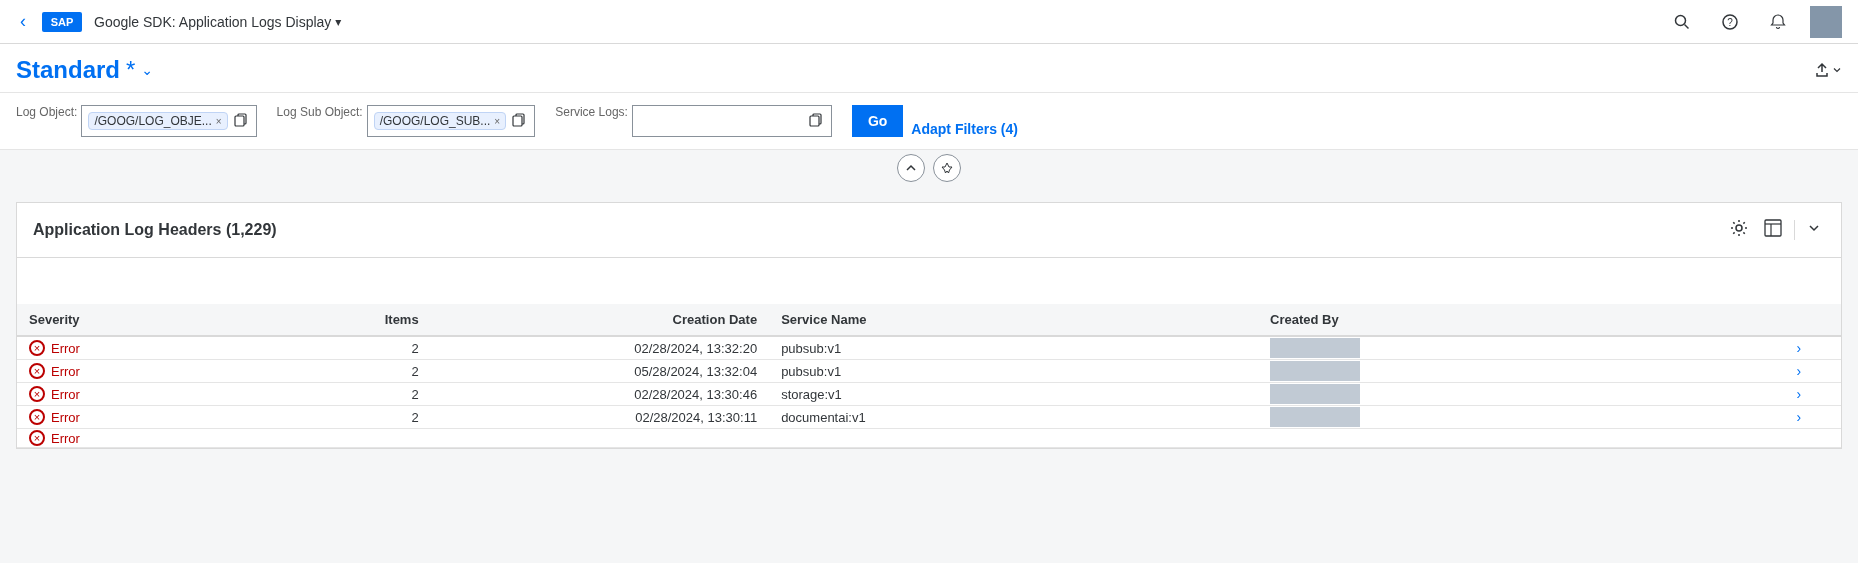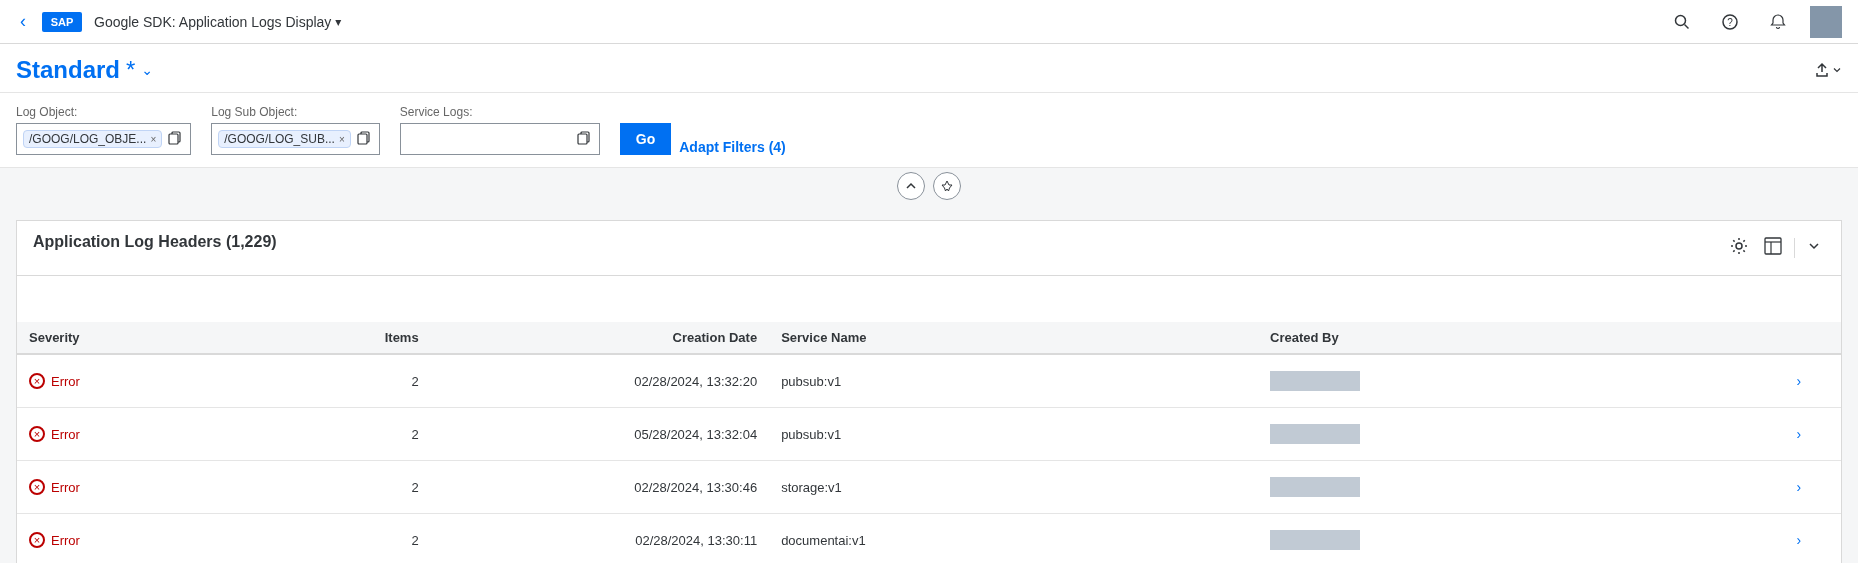--- a/index.html
+++ b/index.html
@@ -123,21 +123,21 @@
       background: #fff;
       padding: 12px 16px;
       display: flex;
       align-items: flex-end;
       gap: 20px;
       flex-wrap: wrap;
       border-bottom: 1px solid #e5e5e5;
     }
     .filter-field {
       display: flex;
-      flex-direction: column;
+      flex-direction: row;
       gap: 4px;
     }
     .filter-label {
       font-size: 12px;
       color: #666;
     }
     .filter-label .required-star {
       color: #e00;
     }
     .filter-input-wrap {
@@ -230,21 +230,21 @@
       padding: 16px;
     }
 
     
     .table-section {
       background: #fff;
       border: 1px solid #d9d9d9;
     }
     .table-header-bar {
       display: flex;
-      align-items: flex-start;
+      align-items: center;
       justify-content: space-between;
       padding: 12px 16px;
       border-bottom: 1px solid #d9d9d9;
     }
     .table-title {
       font-size: 16px;
       font-weight: bold;
       color: #32363a;
     }
     .table-toolbar-right {
@@ -279,21 +279,21 @@
       font-weight: 600;
       color: #32363a;
       border-bottom: 2px solid #d9d9d9;
       background: #f5f6f7;
       white-space: nowrap;
     }
     .data-table th.right {
       text-align: right;
     }
     .data-table td {
-      padding: 16px 12px;
+      padding: 1px 12px;
       font-size: 13px;
       color: #32363a;
       border-bottom: 1px solid #e5e5e5;
       vertical-align: middle;
     }
     .data-table td.right {
       text-align: right;
     }
     .severity-error {
       display: flex;

